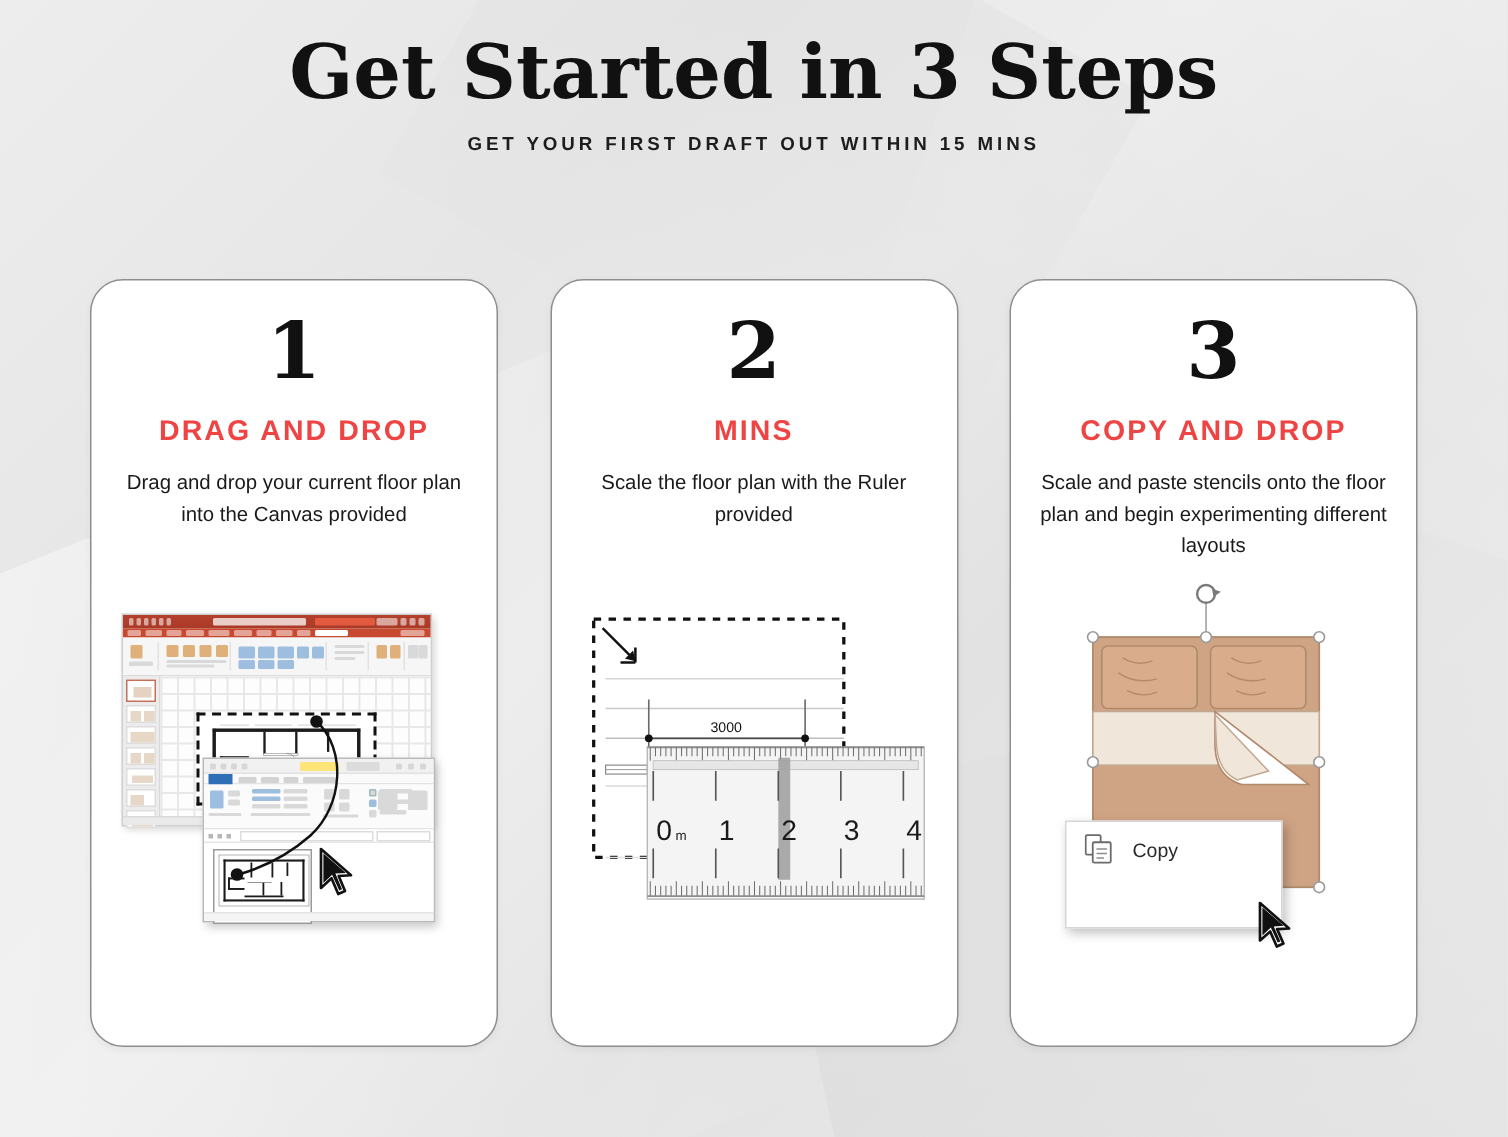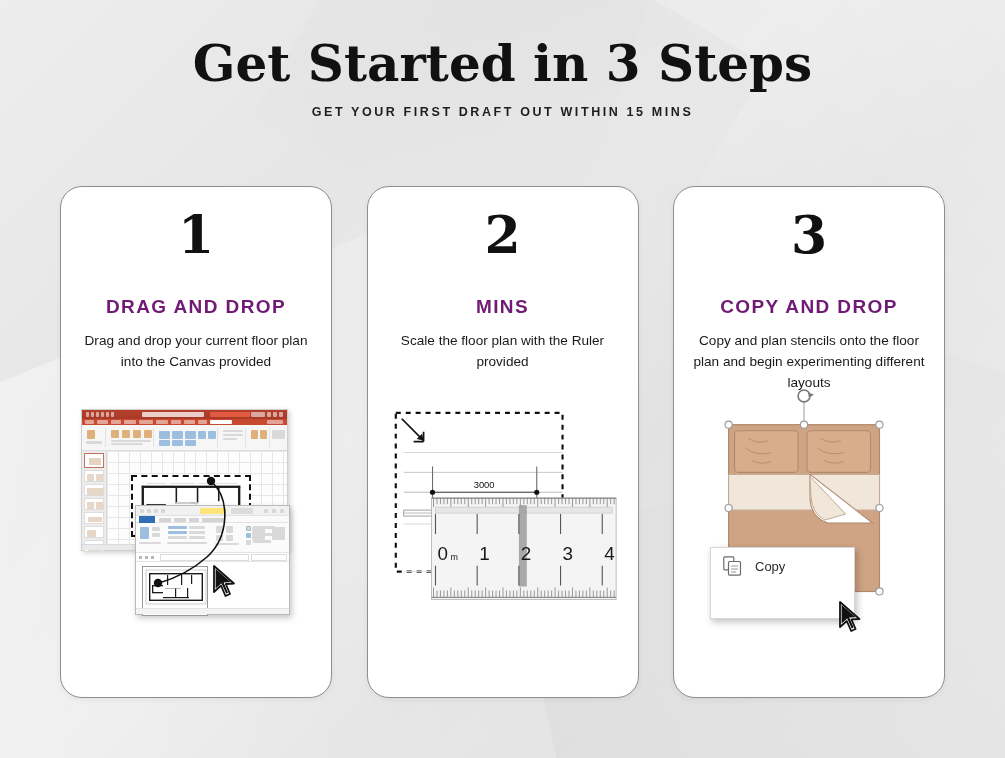--- a/index.html
+++ b/index.html
@@ -22,21 +22,21 @@
   }
   .s1 { left:-140px; top:330px; width:640px; height:520px; transform: rotate(-22deg); }
   .s2 { right:-180px; top:-90px; width:560px; height:420px; transform: rotate(18deg);
         background: linear-gradient(200deg, rgba(255,255,255,0.40), rgba(255,255,255,0)); }
   .s3 { right:-60px; bottom:-120px; width:520px; height:400px; transform: rotate(-12deg);
         background: linear-gradient(20deg, rgba(210,210,210,0.45), rgba(255,255,255,0)); }
   .s4 { left:300px; top:-60px; width:420px; height:300px; transform: rotate(30deg);
         background: linear-gradient(160deg, rgba(222,222,222,0.5), rgba(255,255,255,0)); }
 
   
-  #header { position:absolute; top:38px; left:0; width:100%; text-align:center; }
+  #header { position:absolute; top:22px; left:0; width:100%; text-align:center; }
   #main-title {
     font-family: "DejaVu Serif", "Liberation Serif", serif;
     font-size: 50px;
     font-weight: 700;
     color: #111;
     letter-spacing: 0px;
     line-height: 1.05;
   }
   #subtitle {
     margin-top: 14px;
@@ -69,22 +69,22 @@
     color: #111;
     text-align:center;
     margin-top: 22px;
     line-height: 1;
   }
   .card-head {
     text-align:center;
     font-size: 19px;
     font-weight: 700;
     letter-spacing: 1.4px;
-    color: #701a75;
-    margin-top: 35px;
+    color: #ef4444;
+    margin-top: 16px;
   }
   .card-desc {
     text-align:center;
     font-size: 13.6px;
     line-height: 1.55;
     color: #1a1a1a;
     margin-top: 12px;
     padding: 0 16px;
   }
   .art { position:absolute; left:0; right:0; top:200px; bottom:0; }
@@ -594,21 +594,21 @@
               <text x="280" y="174" text-anchor="start">5</text>
             </g>
           <text id="unit-suffix" x="83" y="174" font-family="Liberation Sans, sans-serif" font-size="9" fill="#1a1a1a">m</text>
         </svg>
       </div>
     </div>
 
     <div class="card">
       <div class="card-num">3</div>
       <div class="card-head">COPY AND DROP</div>
-      <div class="card-desc">Copy and plan stencils onto the floor plan and begin experimenting different layouts</div>
+      <div class="card-desc">Scale and paste stencils onto the floor plan and begin experimenting different layouts</div>
 
       <div class="art">
         <svg class="bed-wrap" viewBox="0 0 272 312">
 
           <g>
             <line x1="131" y1="14" x2="131" y2="38" stroke="#9a9a9a" stroke-width="1"></line>
             <circle cx="131" cy="9" r="6" fill="none" stroke="#7a7a7a" stroke-width="1.6"></circle>
             <path d="M135 5.5 L141 7.5 L136 11 Z" fill="#7a7a7a"></path>
           </g>
 

